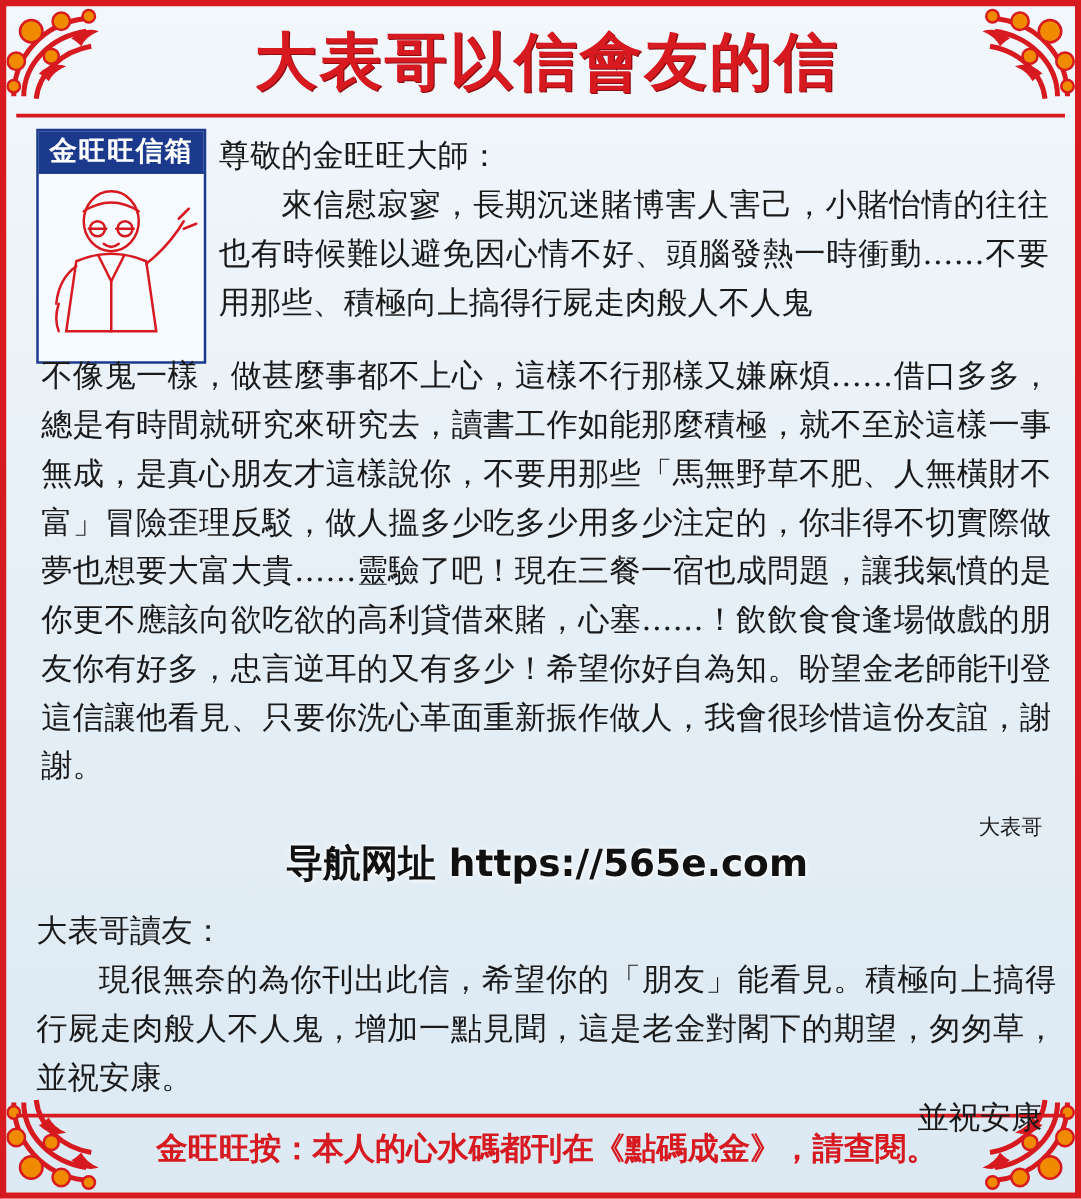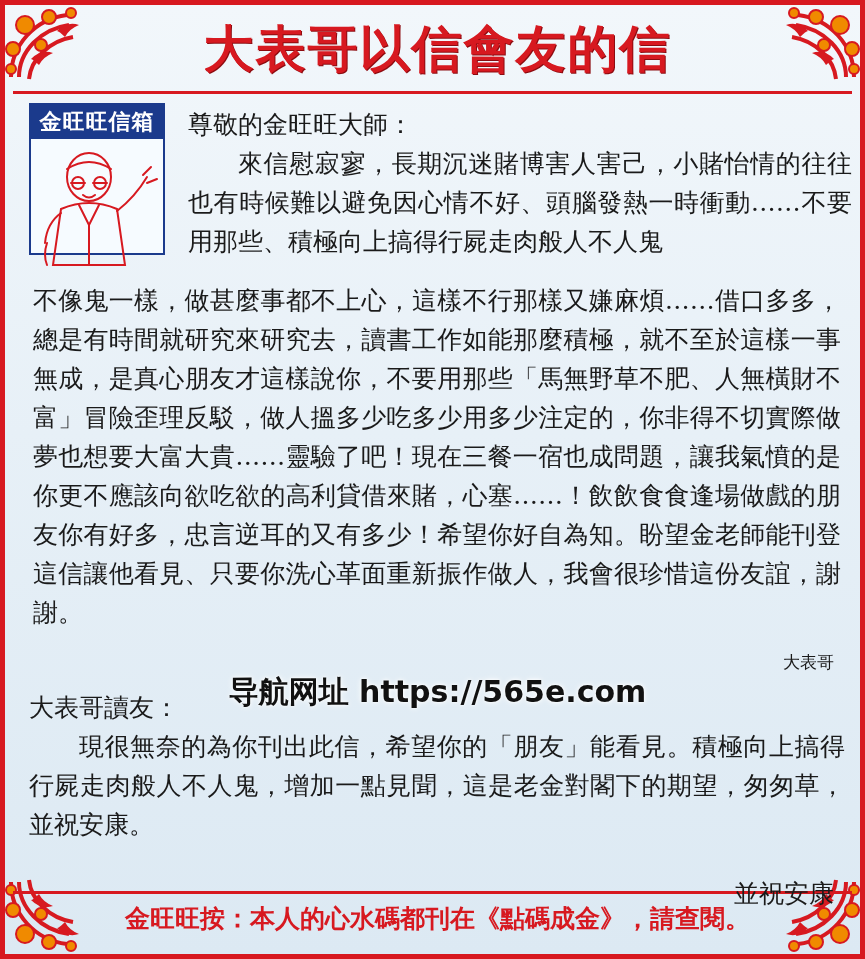--- a/index.html
+++ b/index.html
@@ -61,21 +61,21 @@
     font-family: "DejaVu Serif", "Liberation Serif", serif;
     text-shadow: 1px 1px 0 #8c0b10;
   }
 
   
   .mailbox {
     position: absolute;
     top: 98px;
     left: 24px;
     width: 136px;
-    height: 152px;
+    height: 188px;
     border: 2px solid #1b3a8c;
     background: #f6fbff;
     box-sizing: border-box;
   }
   .mailbox-title {
     background: #1b3a8c;
     color: #ffffff;
     font-size: 22px;
     line-height: 32px;
     font-weight: bold;
@@ -86,21 +86,21 @@
   .mailbox-art {
     position: relative;
     height: 136px;
   }
   .mailbox-art svg { display: block; }
 
   
   .letter {
     position: absolute;
     top: 100px;
-    left: 183px;
+    left: 170px;
     width: 664px;
     font-size: 25px;
     line-height: 39px;
     color: #1a1a1a;
     text-align: justify;
   }
   .letter p { margin: 0; }
   .indent { text-indent: 2em; }
 
   .wrap-under {
@@ -133,21 +133,21 @@
     font-size: 30px;
     line-height: 38px;
     font-weight: bold;
     color: #111111;
     font-family: "DejaVu Sans", "Liberation Sans", sans-serif;
     text-shadow: 0 0 3px #ffffff, 0 0 6px #ffffff;
   }
 
   .reply {
     position: absolute;
-    top: 683px;
+    top: 720px;
     left: 24px;
     width: 816px;
     font-size: 25px;
     line-height: 39px;
     color: #1a1a1a;
     text-align: justify;
   }
   .reply p { margin: 0; }
 
   .sign-2 {

